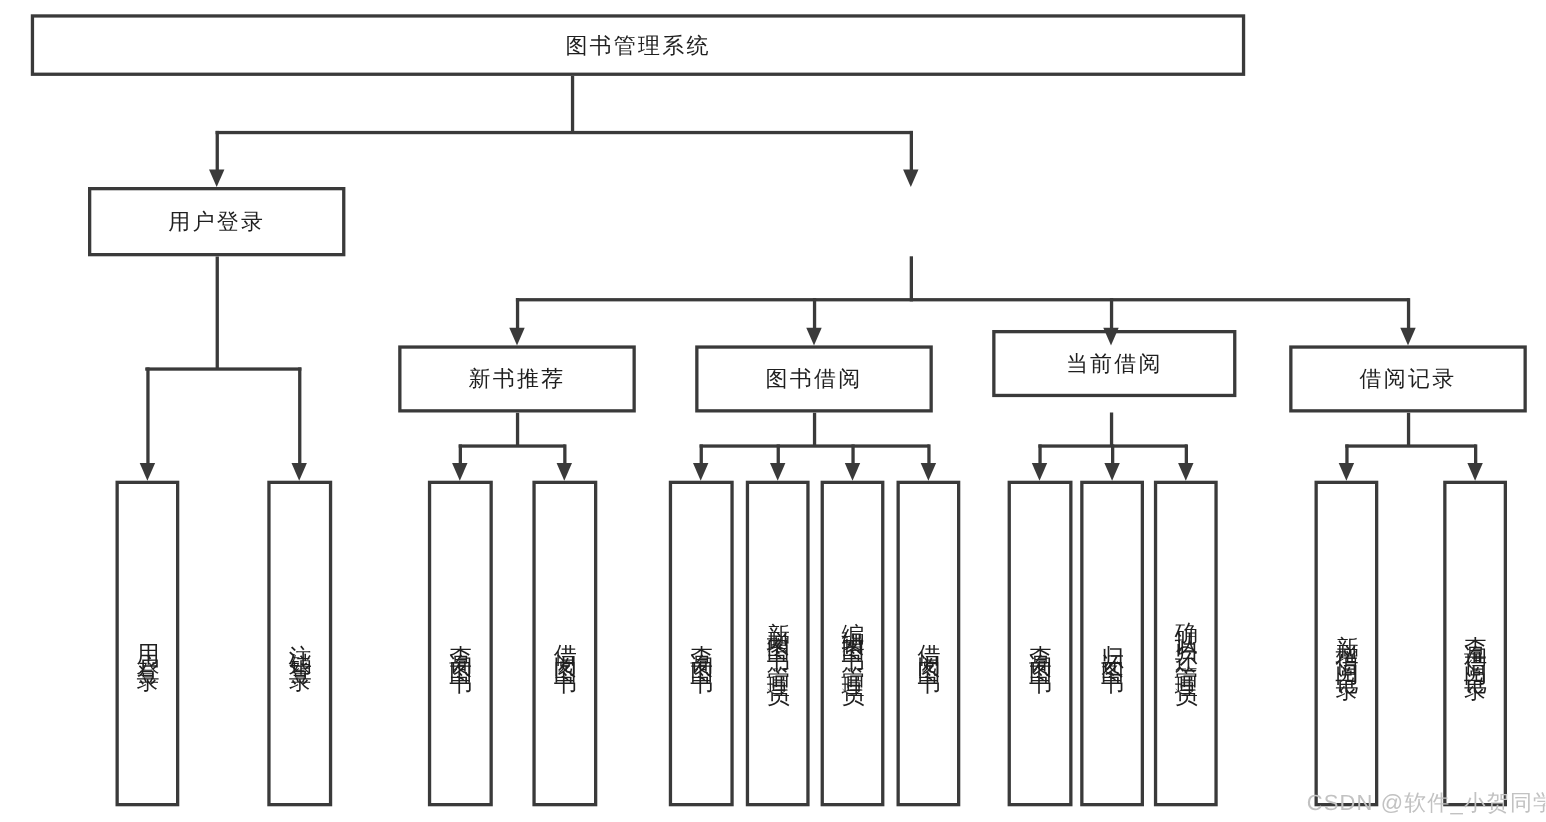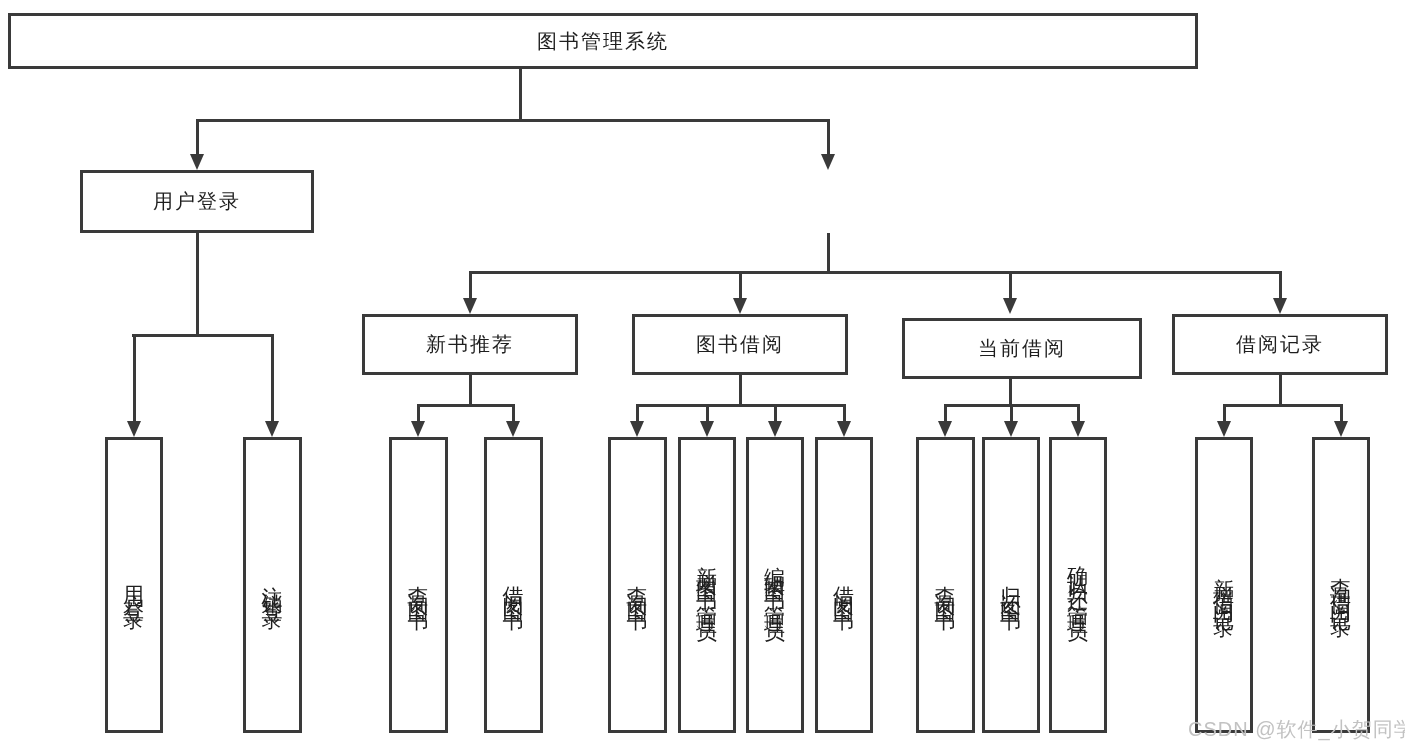--- a/index.html
+++ b/index.html
@@ -90,27 +90,27 @@
   <div class="vl" style="left:1077px;top:404px;height:19px"></div>
   <div class="ar" style="left:1071px;top:421px"></div>
 
   <div class="vl" style="left:1279px;top:375px;height:31px"></div>
   <div class="hl" style="left:1223px;top:404px;width:119px"></div>
   <div class="vl" style="left:1223px;top:404px;height:19px"></div>
   <div class="ar" style="left:1217px;top:421px"></div>
   <div class="vl" style="left:1340px;top:404px;height:19px"></div>
   <div class="ar" style="left:1334px;top:421px"></div>
 
-  <div class="node" style="left:8px;top:13px;width:1190px;height:56px">图书管理系统</div>
+  <div class="node" style="left:28px;top:13px;width:1104px;height:56px">图书管理系统</div>
 
   <div class="node" style="left:80px;top:170px;width:234px;height:63px">用户登录</div>
 
   <div class="node" style="left:362px;top:314px;width:216px;height:61px">新书推荐</div>
   <div class="node" style="left:632px;top:314px;width:216px;height:61px">图书借阅</div>
-  <div class="node" style="left:902px;top:318px;width:240px;height:61px">当前借阅</div>
+  <div class="node" style="left:902px;top:300px;width:222px;height:61px">当前借阅</div>
   <div class="node" style="left:1172px;top:314px;width:216px;height:61px">借阅记录</div>
 
   <div class="node vnode" style="left:105px;top:437px;width:58px;height:296px">用户登录</div>
   <div class="node vnode" style="left:243px;top:437px;width:59px;height:296px">注销登录</div>
 
   <div class="node vnode" style="left:389px;top:437px;width:59px;height:296px">查询图书</div>
   <div class="node vnode" style="left:484px;top:437px;width:59px;height:296px">借阅图书</div>
 
   <div class="node vnode" style="left:608px;top:437px;width:59px;height:296px">查询图书</div>
   <div class="node vnode" style="left:678px;top:437px;width:58px;height:296px">新增图书（管理员）</div>

